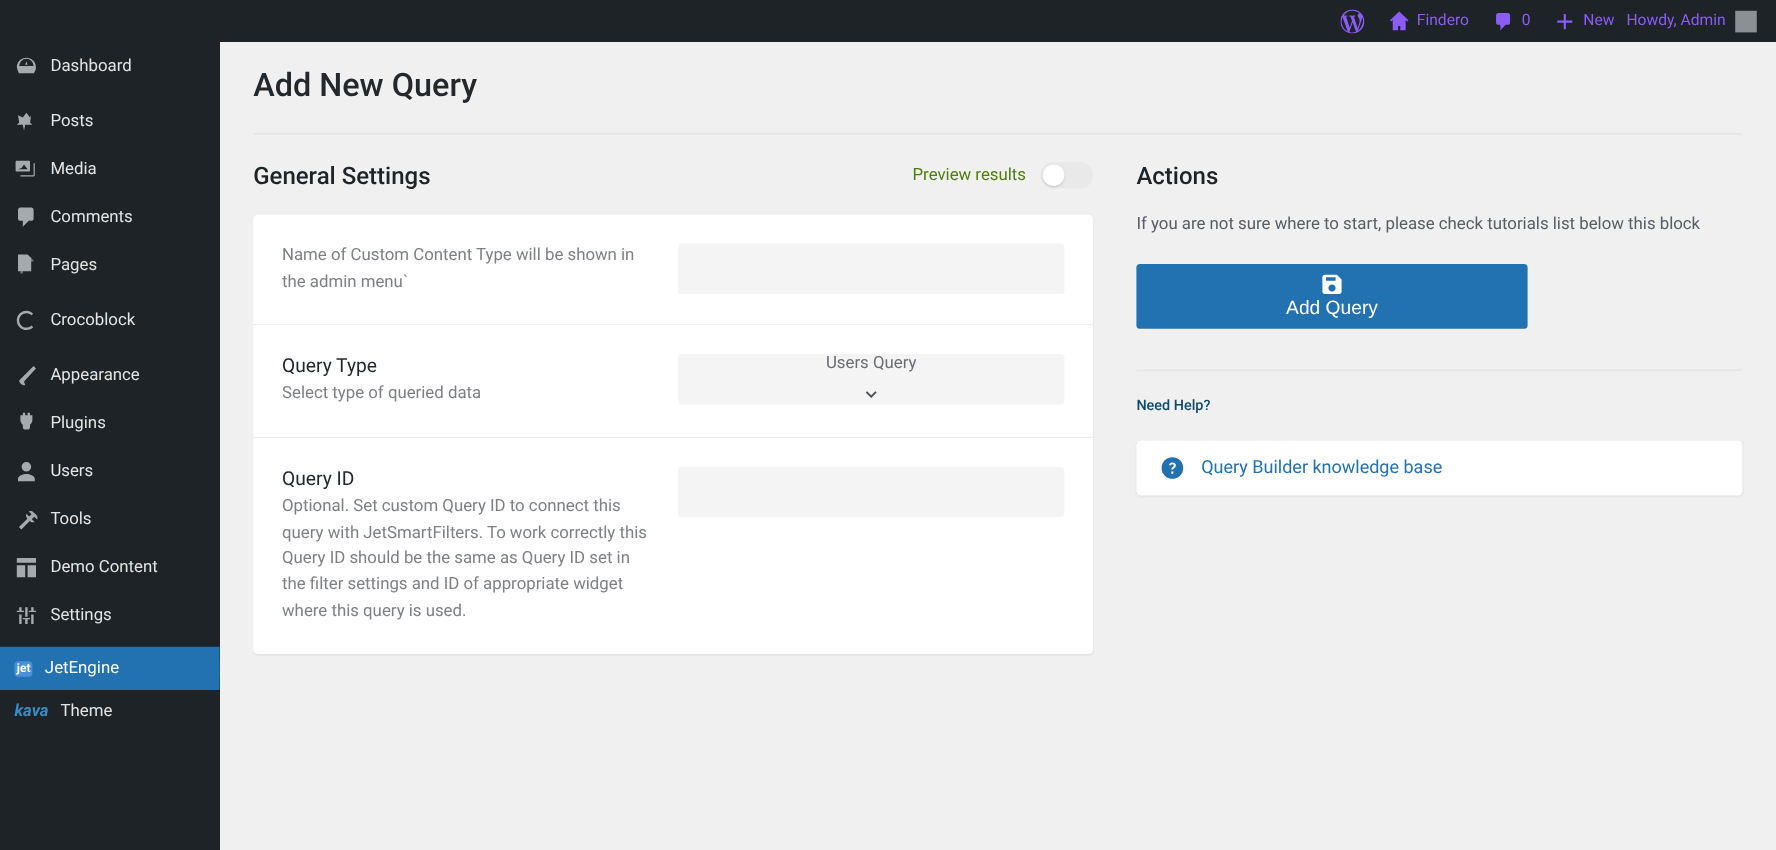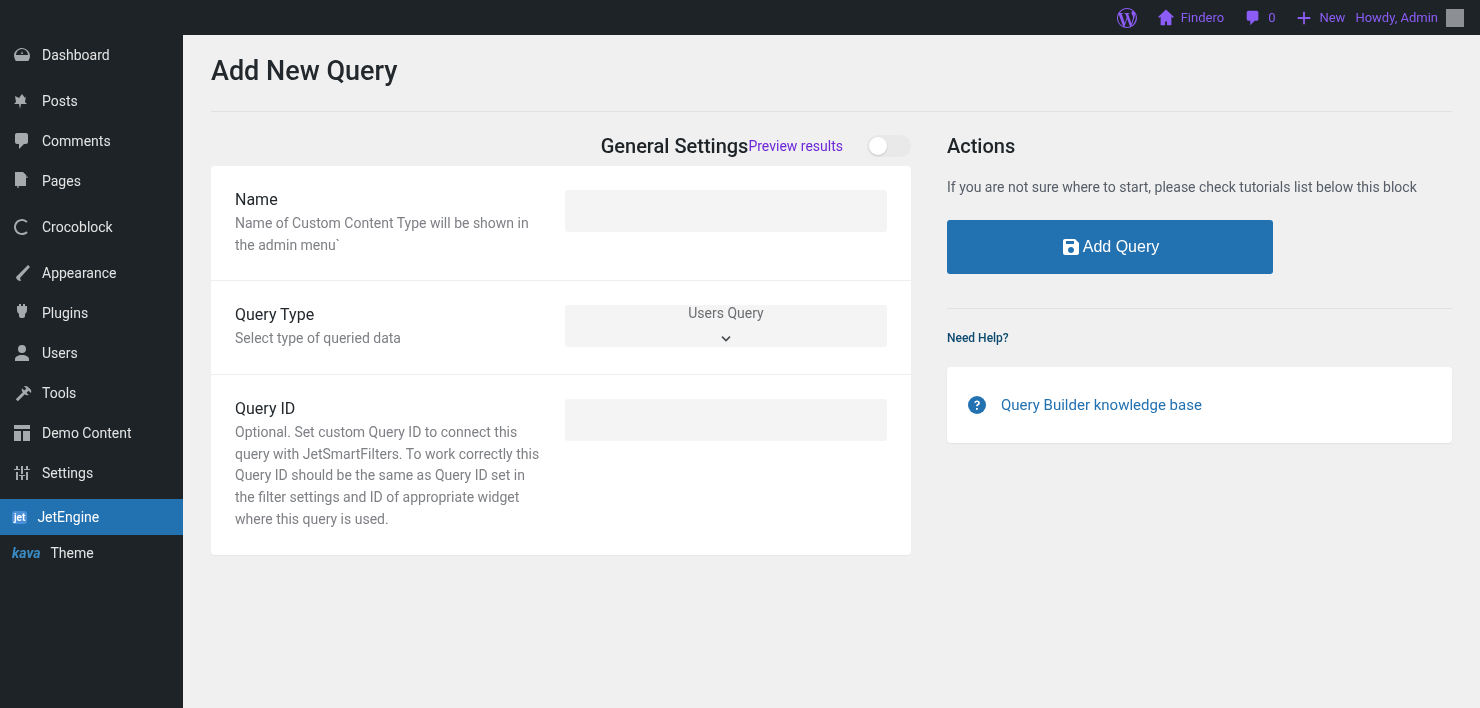--- a/index.html
+++ b/index.html
@@ -25,42 +25,42 @@
 
 
 .content { flex: 1; padding: 20px 28px; overflow-y: auto; }
 .page-title { font-size: 27px; font-weight: 500; color: #23282d; margin-bottom: 24px; }
 .divider { border-top: 1px solid #e1e1e1; margin-bottom: 22px; }
 
 .columns { display: flex; gap: 36px; }
 .col-main { flex: 0 0 700px; }
 .col-side { flex: 1; }
 
-.section-header { display: flex; justify-content: flex-end; align-items: center; margin-bottom: 8px; }
+.section-header { display: flex; justify-content: space-between; align-items: center; margin-bottom: 21px; }
 .section-title { font-size: 20px; font-weight: 500; color: #1d2327; }
-.preview-toggle { display: flex; align-items: center; gap: 24px; font-size: 14px; color: #6d28d9; }
+.preview-toggle { display: flex; align-items: center; gap: 12px; font-size: 14px; color: #4d7c0f; }
 .toggle { width: 44px; height: 22px; background: #e9e9e9; border-radius: 11px; position: relative; cursor: pointer; }
 .toggle-knob { width: 18px; height: 18px; background: #fff; border-radius: 50%; position: absolute; top: 2px; left: 2px; box-shadow: 0 1px 2px rgba(0,0,0,0.15); }
 
 .card { background: #fff; border-radius: 4px; box-shadow: 0 1px 1px rgba(0,0,0,0.04); }
 .field-row { display: flex; padding: 24px; border-bottom: 1px solid #eceeef; gap: 20px; }
 .field-row:last-child { border-bottom: none; }
 .field-label { flex: 0 0 310px; }
 .field-label-title { font-size: 16px; color: #23282d; margin-bottom: 4px; }
 .field-label-desc { font-size: 14px; color: #7e8085; line-height: 1.55; }
 .field-input { flex: 1; }
 .text-input { width: 100%; height: 42px; background: #f4f4f4; border: none; border-radius: 3px; padding: 0 12px; font-size: 14px; }
 .select-input { width: 100%; height: 42px; background: #f4f4f4; border: none; border-radius: 3px; padding: 0 14px; display: flex; align-items: center; justify-content: space-between; font-size: 14px; color: #6a6d72; cursor: pointer; flex-direction: column; }
 
 .side-desc { font-size: 14px; color: #555d66; line-height: 1.6; margin-bottom: 22px; }
-.primary-btn { width: 326px; height: 54px; background: #2271b1; color: #fff; border: none; border-radius: 3px; font-size: 16px; font-weight: 500; display: flex; align-items: center; justify-content: center; gap: 2px; cursor: pointer; }
+.primary-btn { width: 326px; height: 54px; background: #2271b1; color: #fff; border: none; border-radius: 3px; font-size: 16px; font-weight: 500; display: flex; align-items: center; justify-content: center; gap: 2px; cursor: pointer; flex-direction: column; }
 
 .side-divider { border-top: 1px solid #e1e1e1; margin: 34px 0 22px; }
 .side-title { font-size: 12px; font-weight: 500; color: #0c4a6e; margin-bottom: 22px; }
-.help-card { background: #fff; border-radius: 4px; box-shadow: 0 1px 2px rgba(0,0,0,0.06); padding: 28px 20px; display: flex; align-items: center; gap: 14px; }
+.help-card { background: #fff; border-radius: 4px; box-shadow: 0 1px 2px rgba(0,0,0,0.06); padding: 13px 20px; display: flex; gap: 14px; }
 .help-icon { width: 20px; height: 20px; flex-shrink: 0; }
 .help-link { color: #2271b1; font-size: 15px; cursor: pointer; }
 
 svg { display: block; }
 </style>
 </head>
 <body>
 
 <div class="admin-bar">
   <div class="admin-bar-left">
@@ -106,20 +106,28 @@
       <span>Dashboard</span>
     </div>
     <div class="sidebar-sep"></div>
     <div class="sidebar-item">
       <span class="icon">
           <svg width="20" height="20" viewBox="0 0 20 20" fill="currentColor">
             <path d="M14 5l-1 6 2 2H9l-1 5-1-5H2l2-2L3 5l4 2 3-4 3 4z"></path>
           </svg>
         </span>
       <span>Posts</span>
+    </div>
+    <div class="sidebar-item">
+      <span class="icon">
+          <svg width="20" height="20" viewBox="0 0 20 20" fill="currentColor">
+            <path d="M13 11V4c0-.6-.4-1-1-1H2c-.6 0-1 .4-1 1v7c0 .6.4 1 1 1h10c.6 0 1-.4 1-1zm-7-2l2-3 3 4H3l3-1zm11-4v10c0 .6-.4 1-1 1H5v-1h11V5h1z"></path>
+          </svg>
+        </span>
+      <span>Media</span>
     </div>
     <div class="sidebar-item">
       <span class="icon">
           <svg width="20" height="20" viewBox="0 0 20 20" fill="currentColor">
             <path d="M5 2h9c1.1 0 2 .9 2 2v7c0 1.1-.9 2-2 2h-2l-5 5v-5H5c-1.1 0-2-.9-2-2V4c0-1.1.9-2 2-2z"></path>
           </svg>
         </span>
       <span>Comments</span>
     </div>
     <div class="sidebar-item">
@@ -212,21 +220,20 @@
             <span>Preview results</span>
             <div class="toggle">
               <div class="toggle-knob"></div>
             </div>
           </div>
         </div>
 
         <div class="card">
           <div class="field-row">
             <div class="field-label">
-              <div class="field-label-title">Name</div>
               <div class="field-label-desc">Name of Custom Content Type will be shown in the admin menu`</div>
             </div>
             <div class="field-input">
               <input type="text" class="text-input" value="" style="">
             </div>
           </div>
 
           <div class="field-row">
             <div class="field-label">
               <div class="field-label-title">Query Type</div>

